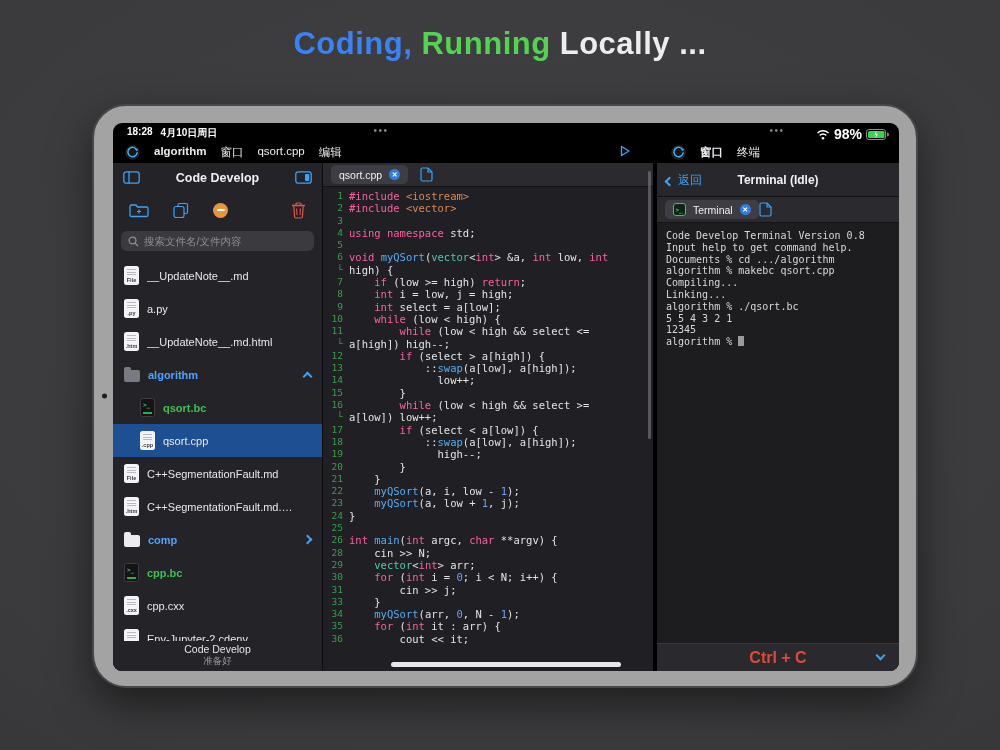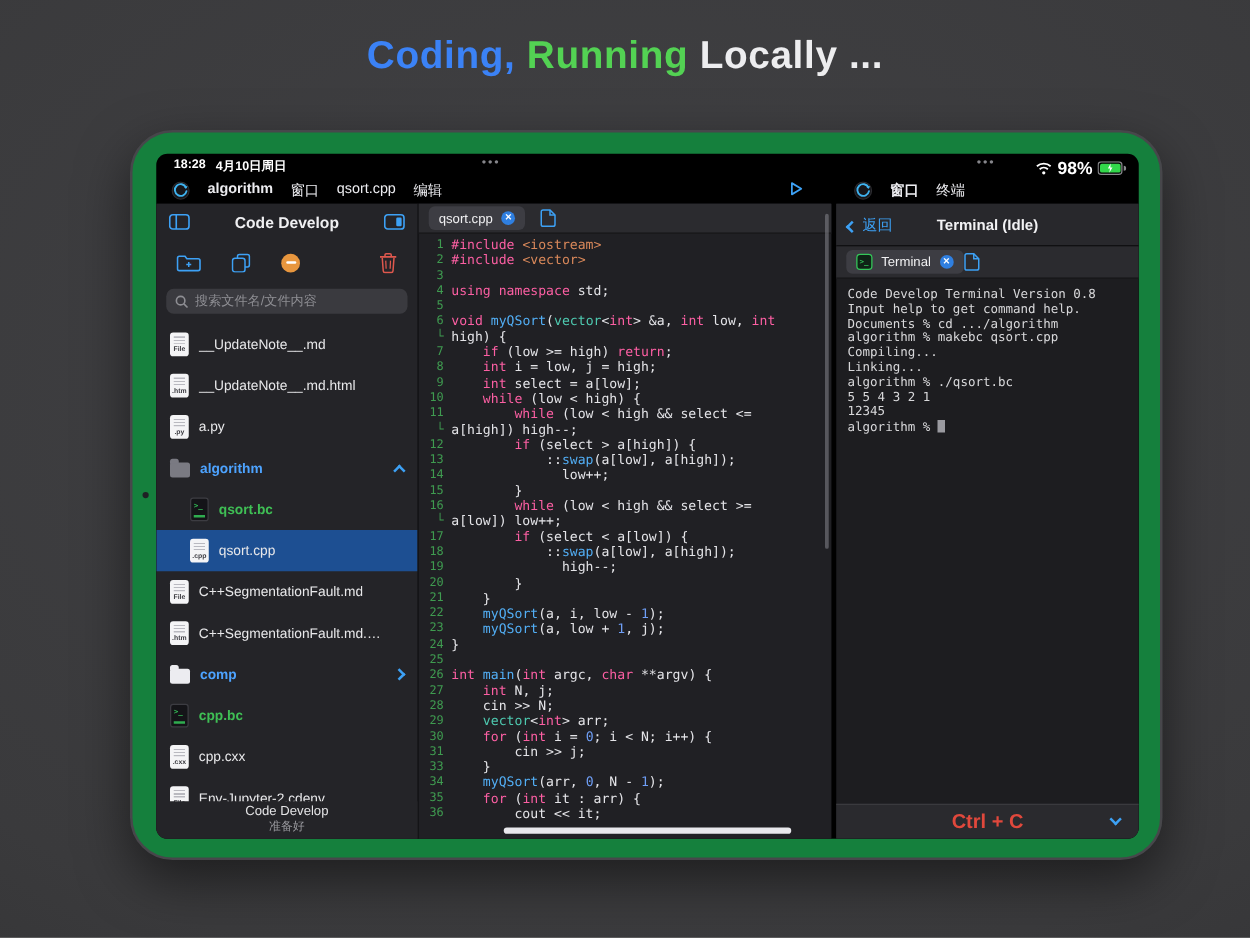--- a/index.html
+++ b/index.html
@@ -4,22 +4,22 @@
 <style>
   *{margin:0;padding:0;box-sizing:border-box}
   html,body{width:1000px;height:750px;overflow:hidden}
   body{
     background:radial-gradient(130% 120% at 50% 40%, #414144 0%, #3a3a3c 55%, #2c2c2e 100%);
     font-family:"Liberation Sans",sans-serif;position:relative;
   }
   .main-title{position:absolute;top:26px;left:0;width:100%;text-align:center;
     font-size:31px;font-weight:bold;letter-spacing:.5px}
   
-  .device{position:absolute;left:104px;top:104px;width:826px;height:584px;
-    background:#15803d;border-radius:34px;border:2px solid #47474b;
+  .device{position:absolute;left:92px;top:104px;width:826px;height:584px;
+    background:#a3a3a3;border-radius:34px;border:2px solid #47474b;
     box-shadow:0 16px 42px rgba(0,0,0,.5)}
   .camera{position:absolute;left:8px;top:50%;width:5px;height:5px;border-radius:50%;
     background:#1f1f24;transform:translateY(-50%)}
   .screen{position:absolute;left:19px;top:17px;width:786px;height:548px;background:#000;
     border-radius:9px;overflow:hidden;font-family:"Liberation Sans",sans-serif}
   
   .statusbar{position:absolute;top:0;left:0;right:0;height:18px;color:#fff}
   .status-left{position:absolute;left:14px;top:3px;display:flex;gap:8px;
     font-size:10px;font-weight:bold}
   .dots{position:absolute;top:2px;color:#86868b;font-size:10px;letter-spacing:1.5px;cursor:default}
@@ -260,29 +260,29 @@
         </div>
         <div class="file-list" id="file-list">
             <div class="file-row">
               <span class="ic-doc">
                 <span class="badge">File</span>
               </span>
               <span class="fname">__UpdateNote__.md</span>
             </div>
             <div class="file-row">
               <span class="ic-doc">
+                <span class="badge">.py</span>
+              </span>
+              <span class="fname">a.py</span>
+            </div>
+            <div class="file-row">
+              <span class="ic-doc">
                 <span class="badge">.htm</span>
               </span>
               <span class="fname">__UpdateNote__.md.html</span>
-            </div>
-            <div class="file-row">
-              <span class="ic-doc">
-                <span class="badge">.py</span>
-              </span>
-              <span class="fname">a.py</span>
             </div>
             <div class="file-row">
               <span class="ic-folder open"></span>
               <span class="fname blue">algorithm</span>
               <span class="chev up"></span>
             </div>
             <div class="file-row ind">
               <span class="ic-exec"></span>
               <span class="fname green">qsort.bc</span>
             </div>
@@ -368,21 +368,20 @@
             <div class="code-row"><span class="gut">17</span><span class="ctext"><span class="pl">        </span><span class="kw">if</span><span class="pl"> (select &lt; a[low]) {</span></span></div>
             <div class="code-row"><span class="gut">18</span><span class="ctext"><span class="pl">            ::</span><span class="fn">swap</span><span class="pl">(a[low], a[high]);</span></span></div>
             <div class="code-row"><span class="gut">19</span><span class="ctext"><span class="pl">              high--;</span></span></div>
             <div class="code-row"><span class="gut">20</span><span class="ctext"><span class="pl">        }</span></span></div>
             <div class="code-row"><span class="gut">21</span><span class="ctext"><span class="pl">    }</span></span></div>
             <div class="code-row"><span class="gut">22</span><span class="ctext"><span class="pl">    </span><span class="fn">myQSort</span><span class="pl">(a, i, low - </span><span class="num">1</span><span class="pl">);</span></span></div>
             <div class="code-row"><span class="gut">23</span><span class="ctext"><span class="pl">    </span><span class="fn">myQSort</span><span class="pl">(a, low + </span><span class="num">1</span><span class="pl">, j);</span></span></div>
             <div class="code-row"><span class="gut">24</span><span class="ctext"><span class="pl">}</span></span></div>
             <div class="code-row"><span class="gut">25</span><span class="ctext"></span></div>
             <div class="code-row"><span class="gut">26</span><span class="ctext"><span class="kw">int</span><span class="pl"> </span><span class="fn">main</span><span class="pl">(</span><span class="kw">int</span><span class="pl"> argc, </span><span class="kw">char</span><span class="pl"> **argv) {</span></span></div>
-            <div class="code-row"><span class="gut">27</span><span class="ctext"><span class="pl">    </span><span class="kw">int</span><span class="pl"> N, j;</span></span></div>
             <div class="code-row"><span class="gut">28</span><span class="ctext"><span class="pl">    cin &gt;&gt; N;</span></span></div>
             <div class="code-row"><span class="gut">29</span><span class="ctext"><span class="pl">    </span><span class="ty">vector</span><span class="pl">&lt;</span><span class="kw">int</span><span class="pl">&gt; arr;</span></span></div>
             <div class="code-row"><span class="gut">30</span><span class="ctext"><span class="pl">    </span><span class="kw">for</span><span class="pl"> (</span><span class="kw">int</span><span class="pl"> i = </span><span class="num">0</span><span class="pl">; i &lt; N; i++) {</span></span></div>
             <div class="code-row"><span class="gut">31</span><span class="ctext"><span class="pl">        cin &gt;&gt; j;</span></span></div>
             <div class="code-row"><span class="gut">33</span><span class="ctext"><span class="pl">    }</span></span></div>
             <div class="code-row"><span class="gut">34</span><span class="ctext"><span class="pl">    </span><span class="fn">myQSort</span><span class="pl">(arr, </span><span class="num">0</span><span class="pl">, N - </span><span class="num">1</span><span class="pl">);</span></span></div>
             <div class="code-row"><span class="gut">35</span><span class="ctext"><span class="pl">    </span><span class="kw">for</span><span class="pl"> (</span><span class="kw">int</span><span class="pl"> it : arr) {</span></span></div>
             <div class="code-row"><span class="gut">36</span><span class="ctext"><span class="pl">        cout &lt;&lt; it;</span></span></div>
           </div>
         <div class="vscroll"></div>

